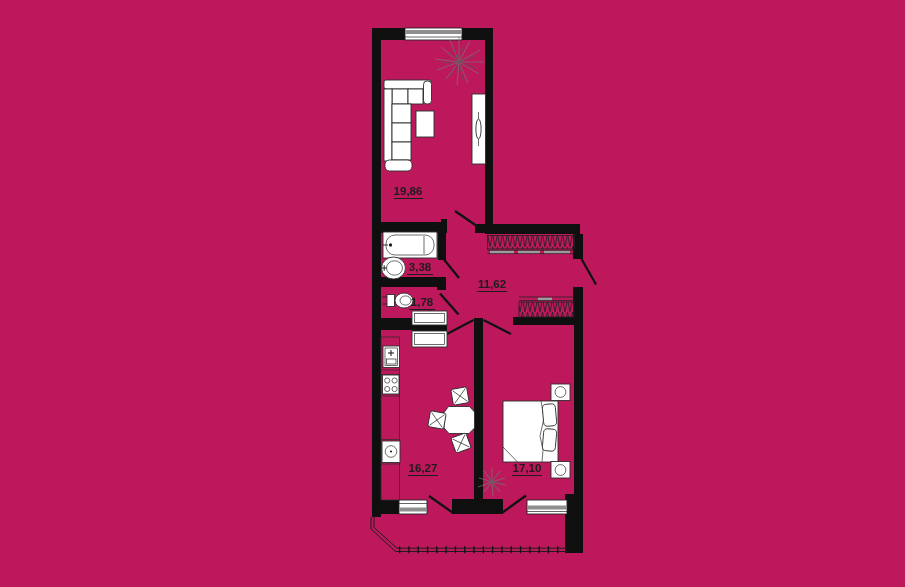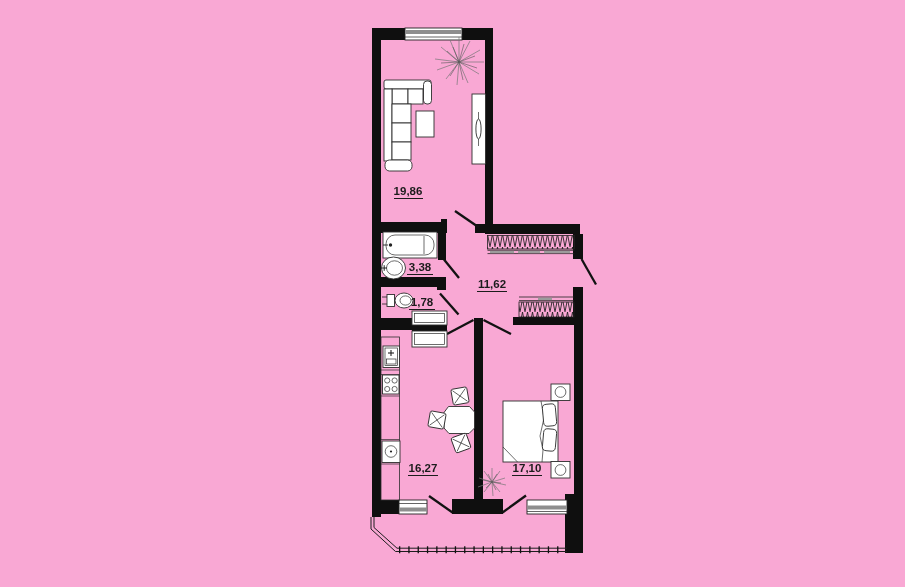--- a/index.html
+++ b/index.html
@@ -1,16 +1,16 @@
 <!DOCTYPE html>
 <html><head>
 <meta charset="utf-8">
 <style>
   html,body{margin:0;padding:0;background:#ffffff;}
-  .canvas{position:relative;width:905px;height:587px;background:#f9a8d4;overflow:hidden;
+  .canvas{position:relative;width:905px;height:587px;background:#be185d;overflow:hidden;
           font-family:"Liberation Sans",sans-serif;}
   svg{position:absolute;left:0;top:0;}
   .lbl{font-family:"Liberation Sans",sans-serif;font-size:11.5px;font-weight:700;fill:#1c1c1c;}
   .furn{stroke:#2e2e2e;stroke-width:0.9;fill:#ffffff;}
   .thin{stroke:#2e2e2e;stroke-width:0.7;fill:none;}
   .swing{stroke:#121212;stroke-width:2.3;fill:none;stroke-linecap:butt;}
   .wline{stroke:#1d1d1d;stroke-width:1;fill:none;}
 </style>
 </head>
 <body>

